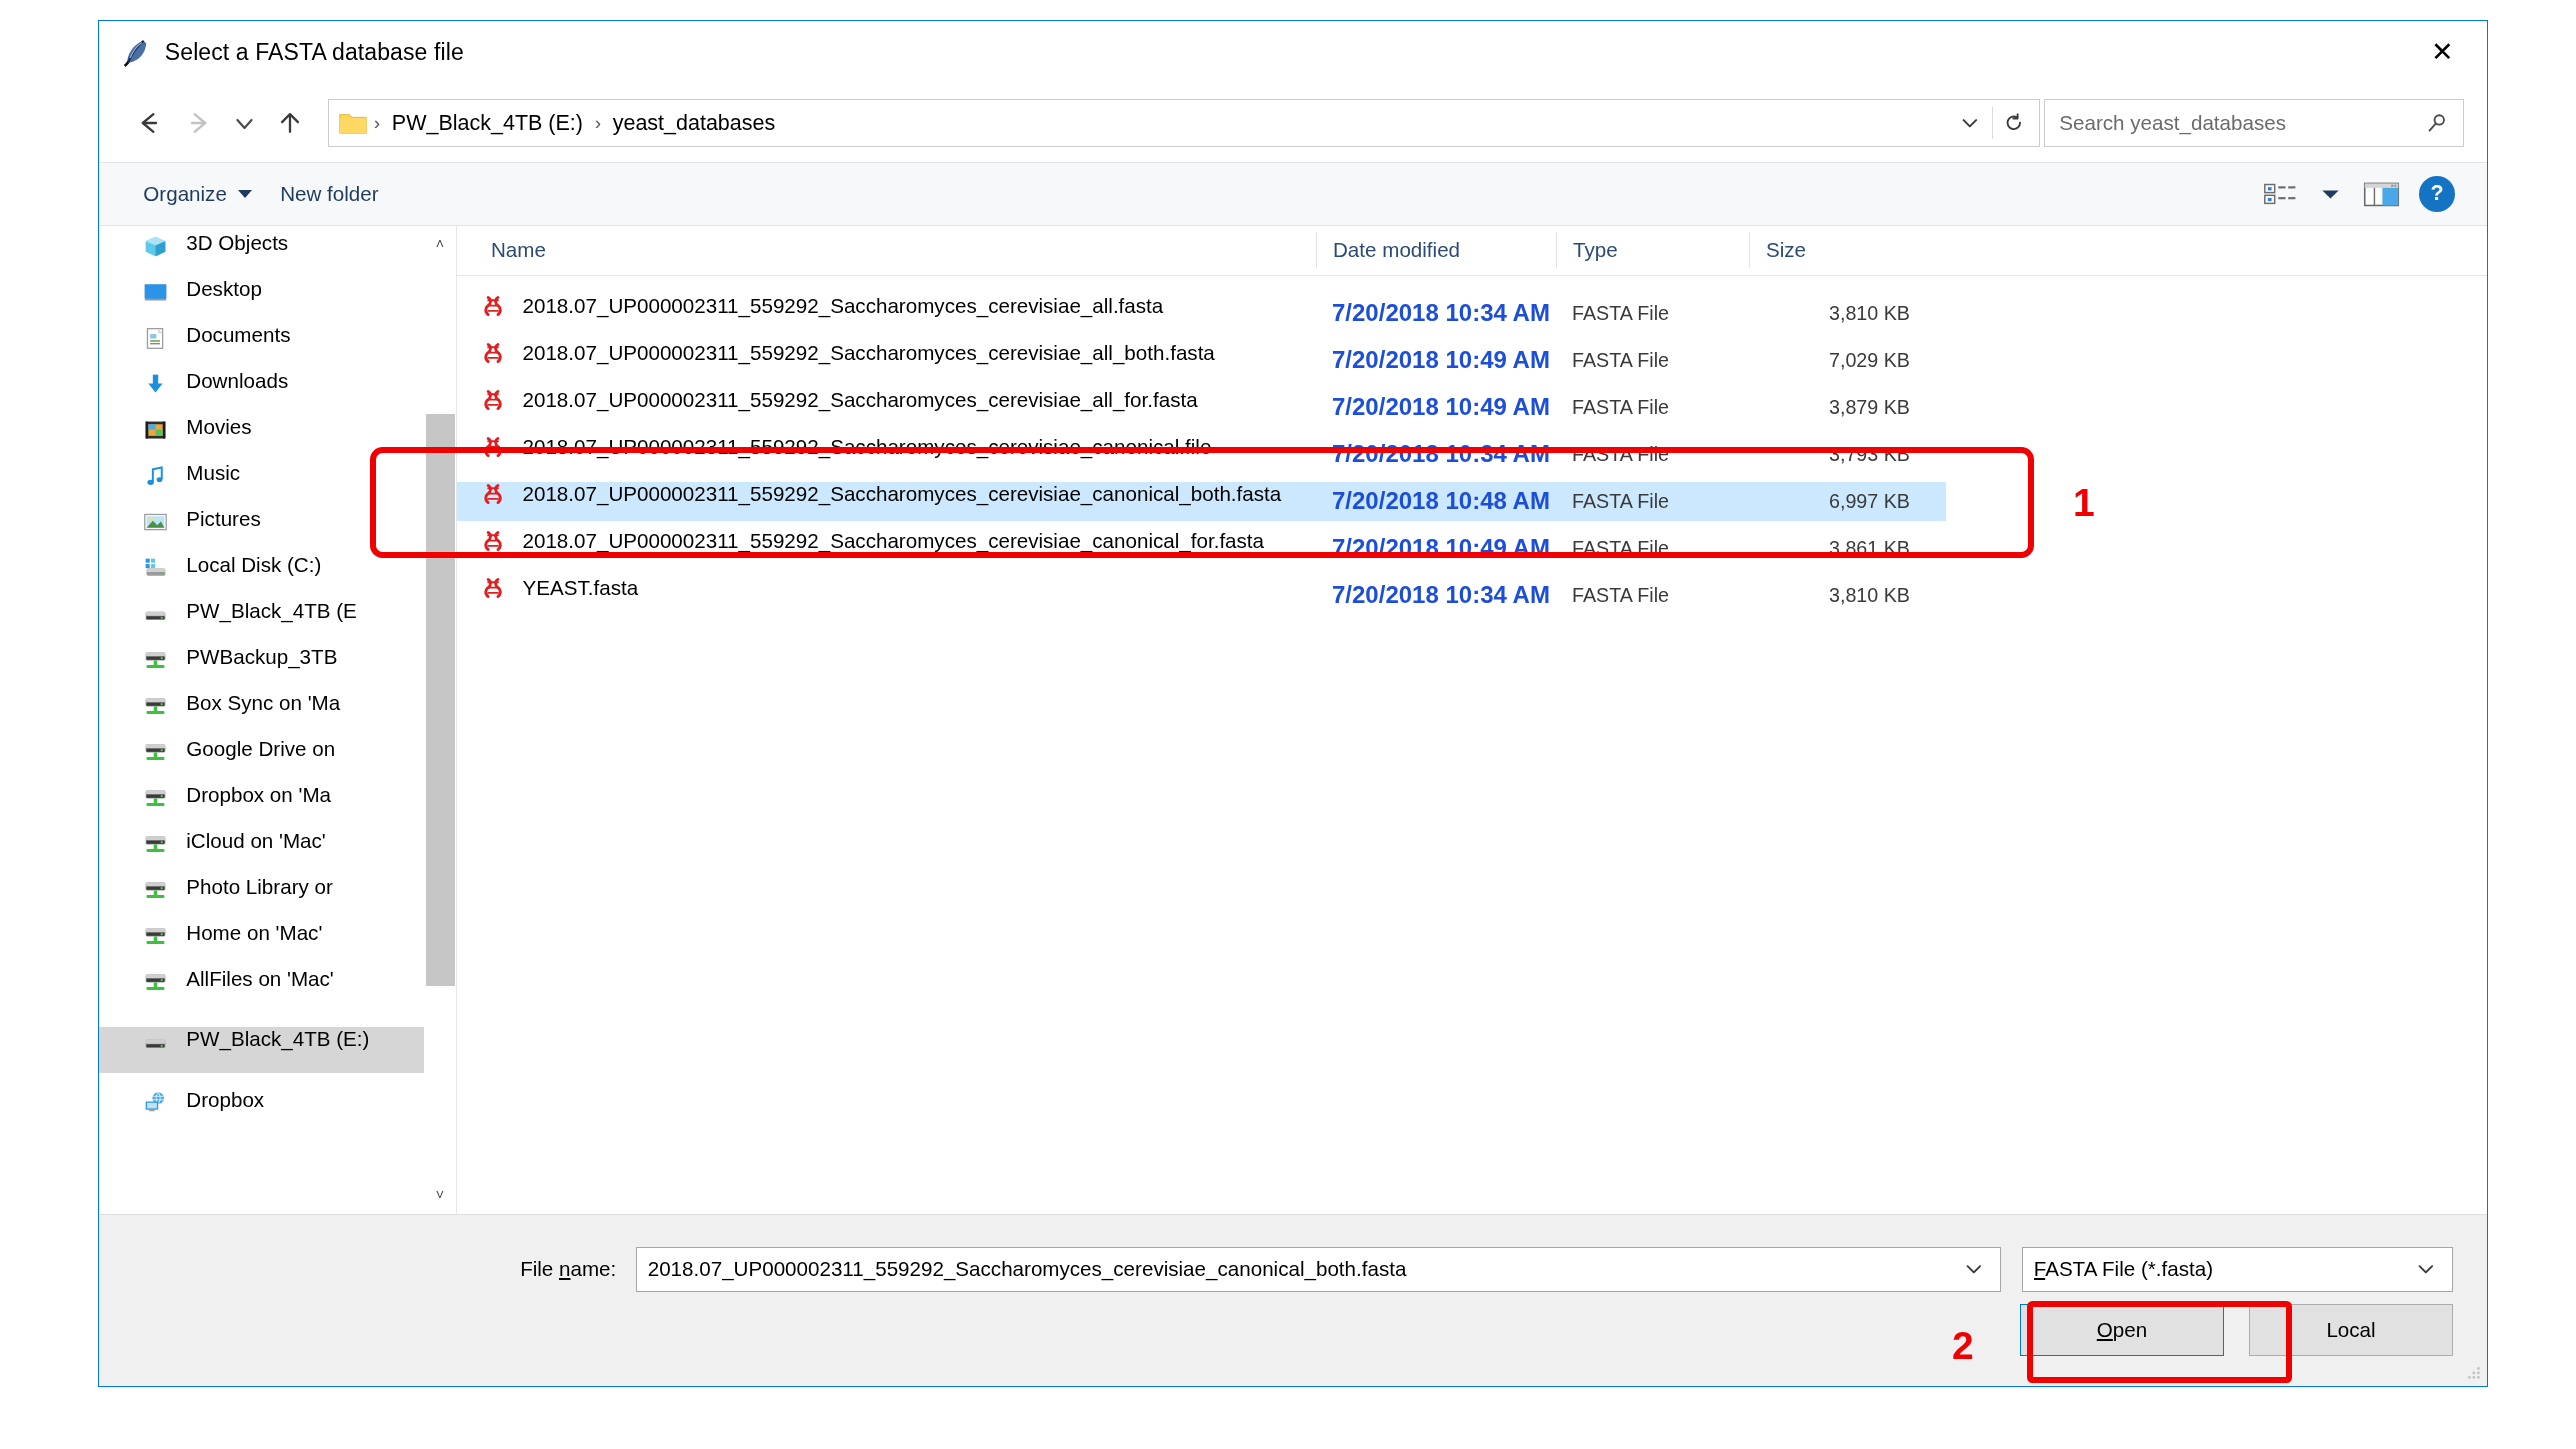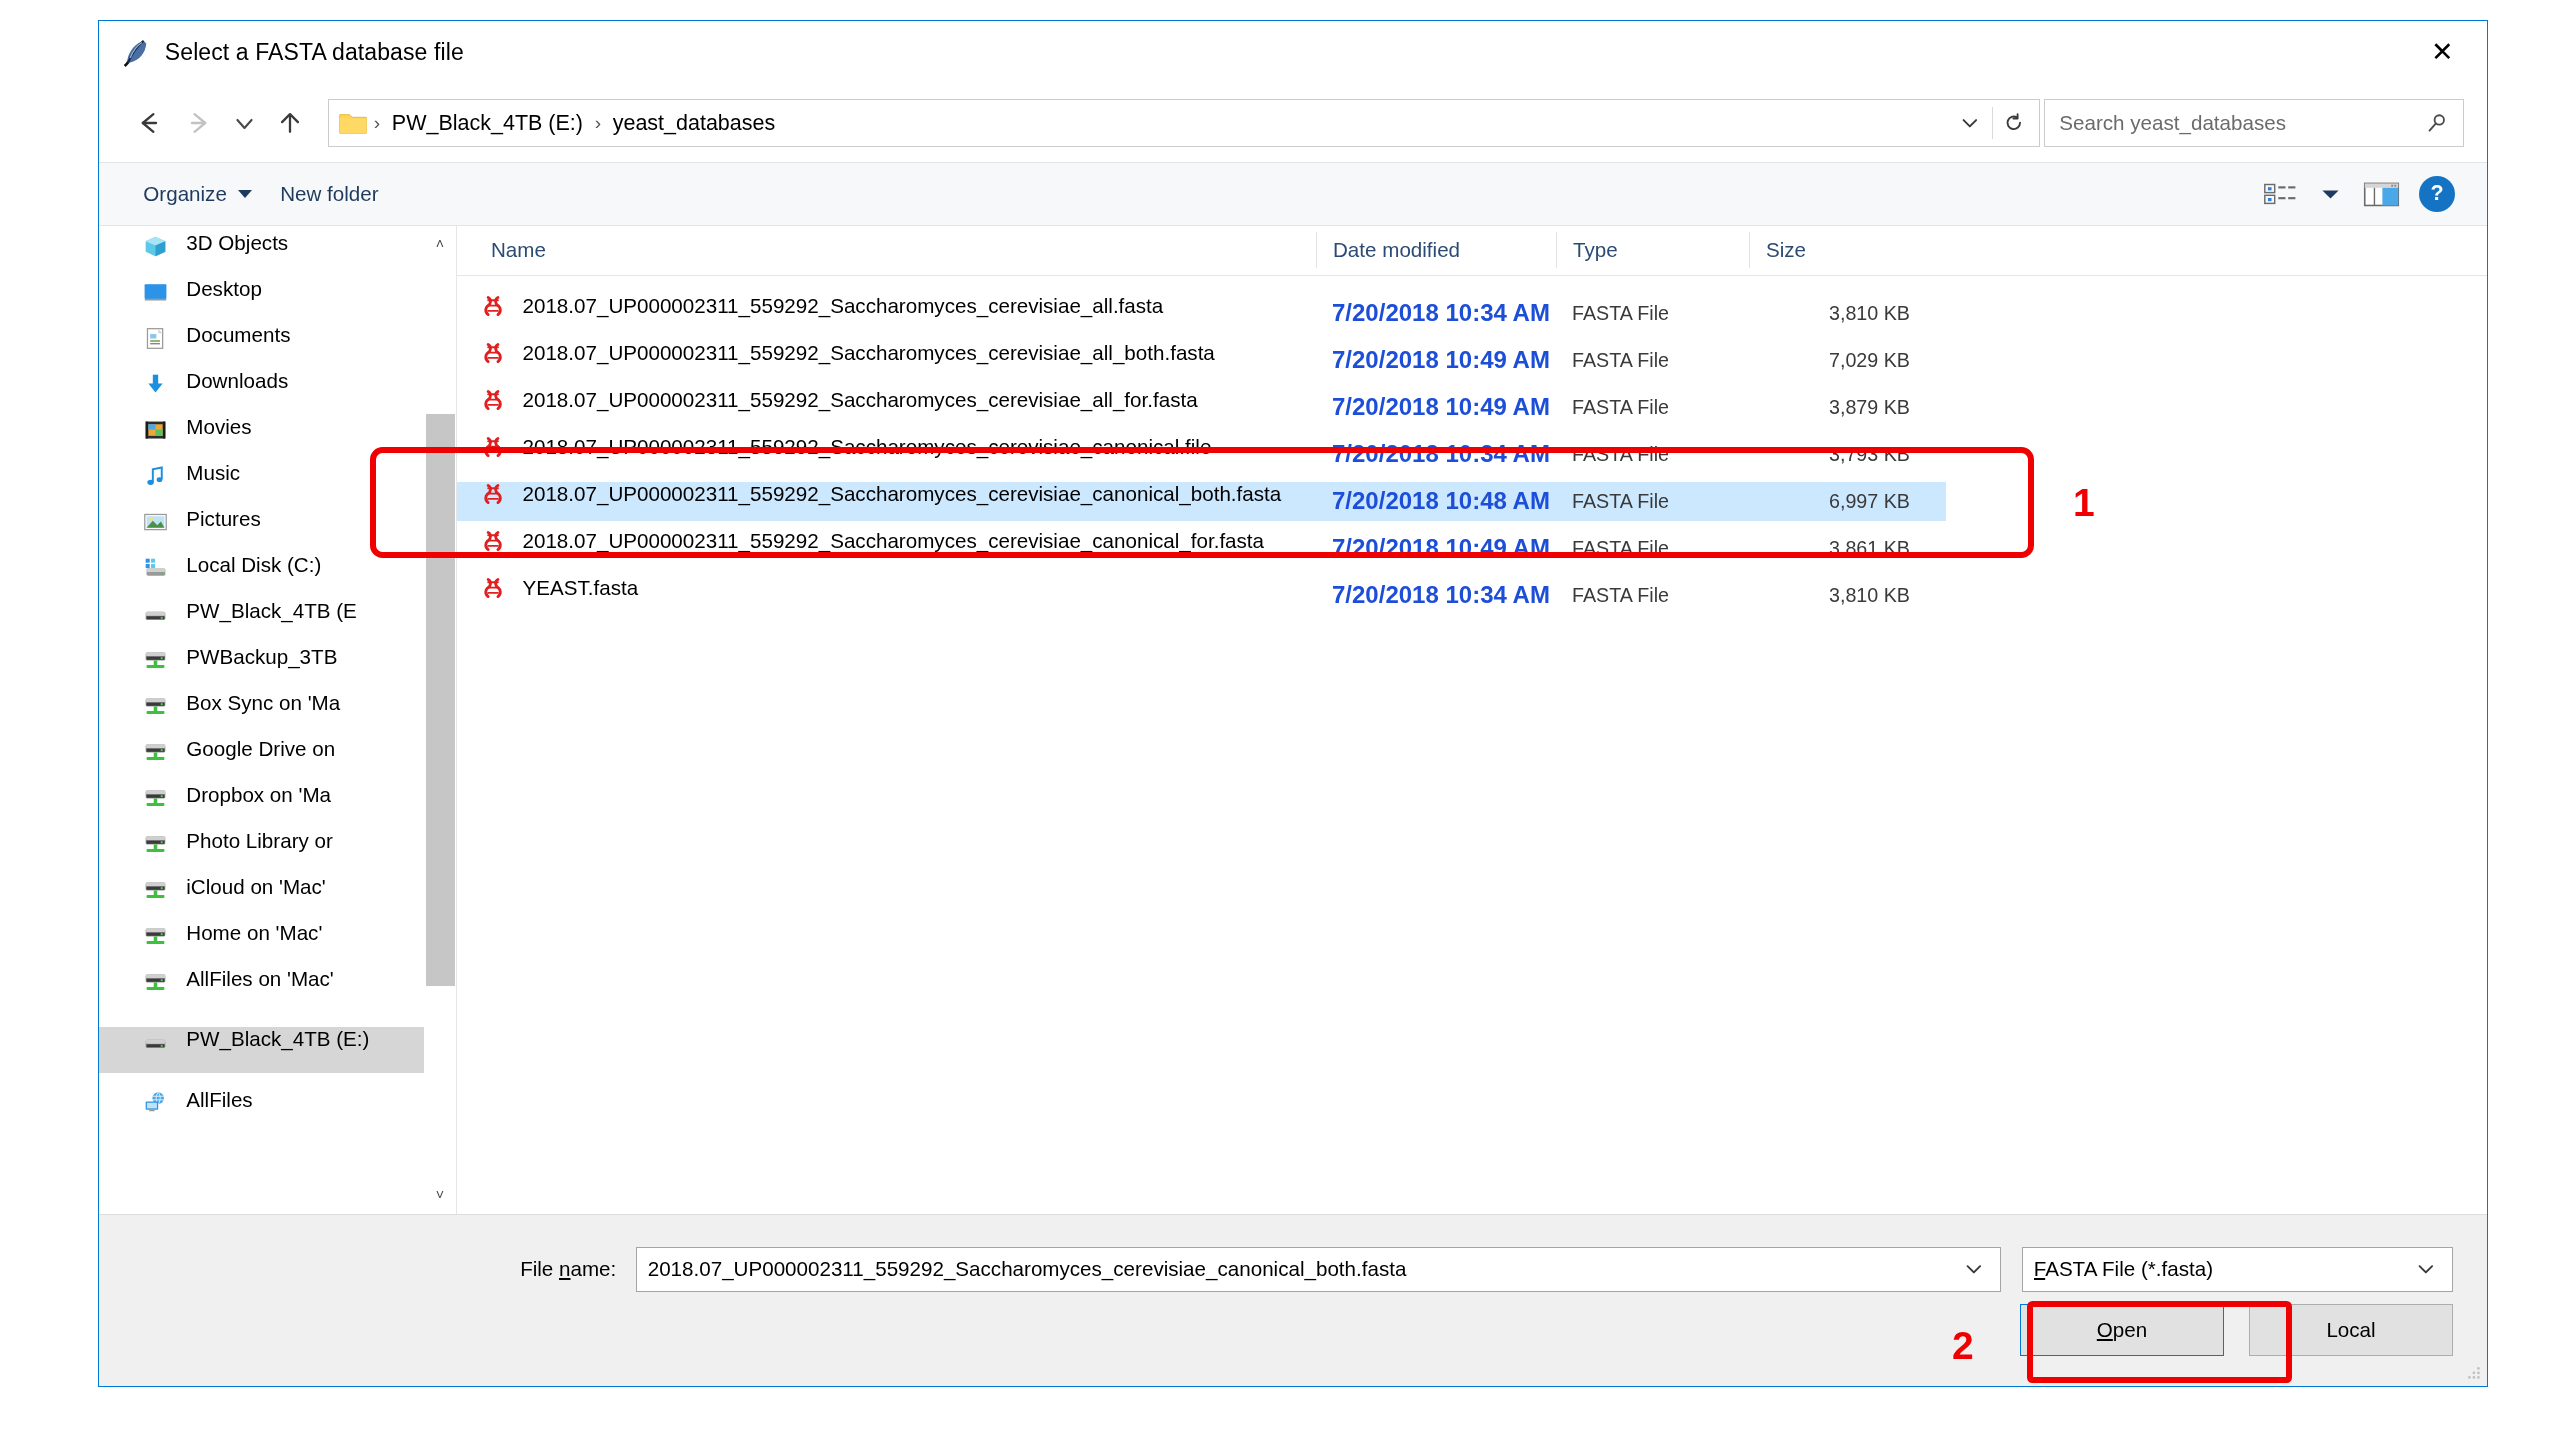--- a/index.html
+++ b/index.html
@@ -658,34 +658,34 @@
               <span class="sb-ico">
                 <svg width="27" height="25" viewBox="0 0 30 28">
                   <rect x="4" y="5" width="22" height="9" rx="1.6" fill="#8f8f8f"></rect>
                   <rect x="4" y="5" width="22" height="4.2" rx="1.6" fill="#cfcfcf"></rect>
                   <rect x="5" y="9.6" width="20" height="3.6" fill="#3a3a3a"></rect>
                   <circle cx="22" cy="11.4" r="1.3" fill="#55c255"></circle>
                   <rect x="13" y="14" width="4" height="5" fill="#3fbf3f"></rect>
                   <rect x="5" y="19" width="20" height="3.4" rx="1" fill="#3fbf3f"></rect>
                 </svg>
               </span>
-              <span class="sb-label">Photo Library or</span>
+              <span class="sb-label">iCloud on 'Mac'</span>
             </div>
             <div class="sb-item">
               <span class="sb-ico">
                 <svg width="27" height="25" viewBox="0 0 30 28">
                   <rect x="4" y="5" width="22" height="9" rx="1.6" fill="#8f8f8f"></rect>
                   <rect x="4" y="5" width="22" height="4.2" rx="1.6" fill="#cfcfcf"></rect>
                   <rect x="5" y="9.6" width="20" height="3.6" fill="#3a3a3a"></rect>
                   <circle cx="22" cy="11.4" r="1.3" fill="#55c255"></circle>
                   <rect x="13" y="14" width="4" height="5" fill="#3fbf3f"></rect>
                   <rect x="5" y="19" width="20" height="3.4" rx="1" fill="#3fbf3f"></rect>
                 </svg>
               </span>
-              <span class="sb-label">iCloud on 'Mac'</span>
+              <span class="sb-label">Photo Library or</span>
             </div>
             <div class="sb-item">
               <span class="sb-ico">
                 <svg width="27" height="25" viewBox="0 0 30 28">
                   <rect x="4" y="5" width="22" height="9" rx="1.6" fill="#8f8f8f"></rect>
                   <rect x="4" y="5" width="22" height="4.2" rx="1.6" fill="#cfcfcf"></rect>
                   <rect x="5" y="9.6" width="20" height="3.6" fill="#3a3a3a"></rect>
                   <circle cx="22" cy="11.4" r="1.3" fill="#55c255"></circle>
                   <rect x="13" y="14" width="4" height="5" fill="#3fbf3f"></rect>
                   <rect x="5" y="19" width="20" height="3.4" rx="1" fill="#3fbf3f"></rect>
@@ -720,21 +720,21 @@
             <div class="sb-item gap">
               <span class="sb-ico">
                 <svg width="27" height="25" viewBox="0 0 30 28">
                   <circle cx="18" cy="9" r="6.5" fill="#4aa8e8"></circle>
                   <path d="M11.7 7 h12.6 M11.7 11 h12.6 M18 2.6 c-3 4 -3 9 0 12.8 M18 2.6 c3 4 3 9 0 12.8" stroke="#eaf6ff" stroke-width="1" fill="none"></path>
                   <rect x="4" y="13" width="14" height="9" rx="1" fill="#2b93e8"></rect>
                   <rect x="5.4" y="14.3" width="11.2" height="6.3" fill="#bfe2f5"></rect>
                   <rect x="8" y="22" width="6" height="1.8" fill="#9a9a9a"></rect>
                 </svg>
               </span>
-              <span class="sb-label">AllFiles</span>
+              <span class="sb-label">Dropbox</span>
             </div>
           </div>
         <div class="sb-scroll">
           <span class="sb-arrow up">˄</span>
           <span class="sb-thumb"></span>
           <span class="sb-arrow down">˅</span>
         </div>
       </div>
 
       <div class="filearea">

